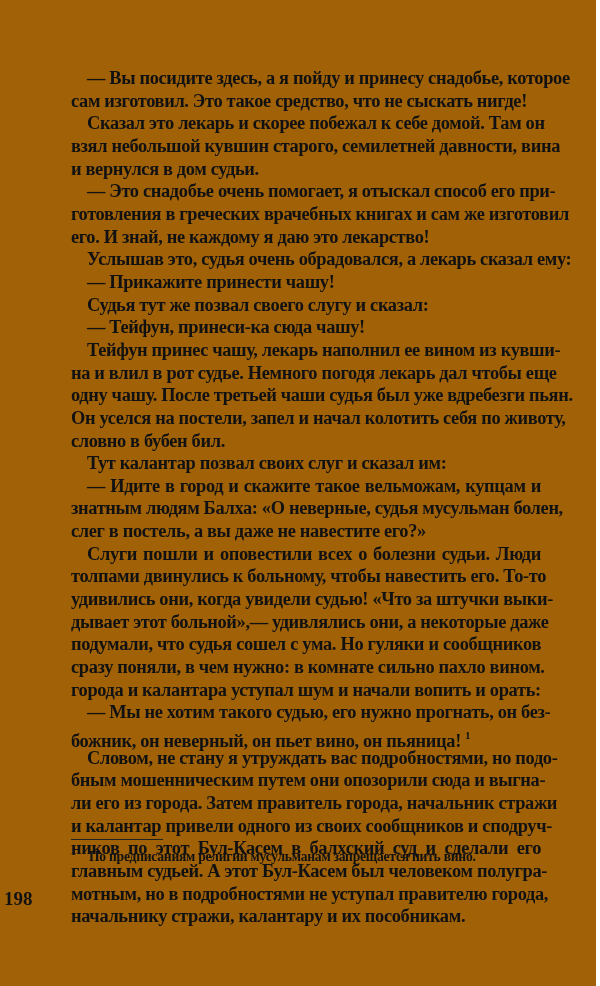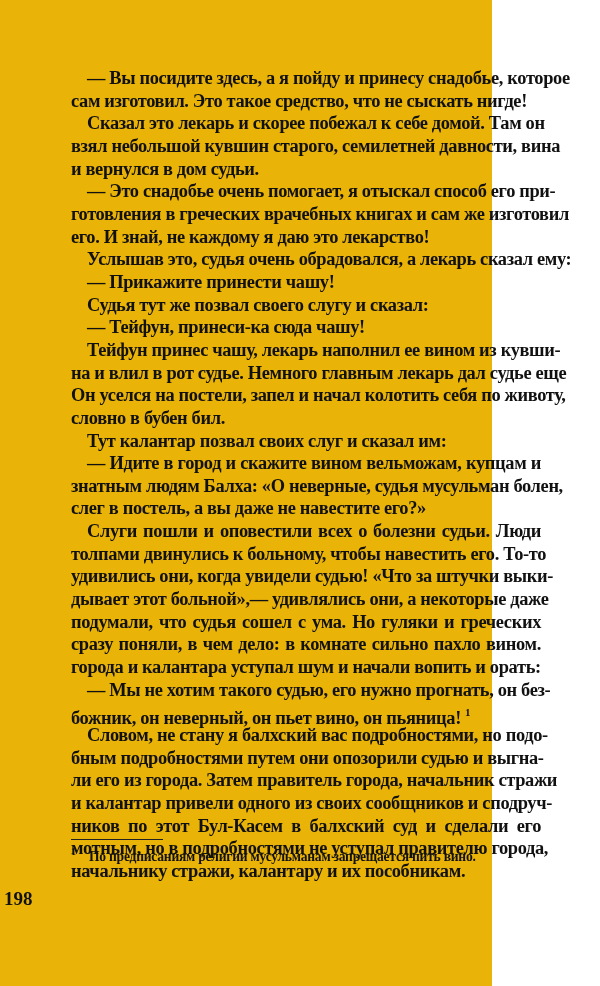--- a/index.html
+++ b/index.html
@@ -1,17 +1,17 @@
 <!DOCTYPE html>
 <html><head>
 <meta charset="utf-8">
 <style>
   html, body { margin: 0; padding: 0; background: #ffffff; }
   body { width: 600px; height: 986px; position: relative; overflow: hidden; }
-  .page { position: absolute; left: 0; top: 0; width: 492px; height: 986px; background: #eab308; text-decoration: underline; }
+  .page { position: absolute; left: 0; top: 0; width: 596px; height: 986px; background: #a16207; text-decoration: underline; }
   .body-text {
     position: absolute;
     left: 71px;
     top: 67px;
     width: 470px;
     font-family: "Liberation Serif", "DejaVu Serif", serif;
     font-size: 18.4px;
     font-weight: bold;
     line-height: 22.67px;
     color: #111111;
@@ -55,41 +55,43 @@
       <span class="line"><span>взял небольшой кувшин старого, семилетней давности, вина</span></span>
       <span class="line last"><span>и вернулся в дом судьи.</span></span>
       <span class="line indent"><span>— Это снадобье очень помогает, я отыскал способ его при-</span></span>
       <span class="line"><span>готовления в греческих врачебных книгах и сам же изготовил</span></span>
       <span class="line last"><span>его. И знай, не каждому я даю это лекарство!</span></span>
       <span class="line indent"><span>Услышав это, судья очень обрадовался, а лекарь сказал ему:</span></span>
       <span class="line indent last"><span>— Прикажите принести чашу!</span></span>
       <span class="line indent last"><span>Судья тут же позвал своего слугу и сказал:</span></span>
       <span class="line indent last"><span>— Тейфун, принеси-ка сюда чашу!</span></span>
       <span class="line indent"><span>Тейфун принес чашу, лекарь наполнил ее вином из кувши-</span></span>
-      <span class="line"><span>на и влил в рот судье. Немного главным лекарь дал судье еще</span></span>
+      <span class="line"><span>на и влил в рот судье. Немного погодя лекарь дал чтобы еще</span></span>
+      <span class="line"><span>одну чашу. После третьей чаши судья был уже вдребезги пьян.</span></span>
       <span class="line"><span>Он уселся на постели, запел и начал колотить себя по животу,</span></span>
       <span class="line last"><span>словно в бубен бил.</span></span>
       <span class="line indent last"><span>Тут калантар позвал своих слуг и сказал им:</span></span>
-      <span class="line indent"><span>— Идите в город и скажите вином вельможам, купцам и</span></span>
+      <span class="line indent"><span>— Идите в город и скажите такое вельможам, купцам и</span></span>
       <span class="line"><span>знатным людям Балха: «О неверные, судья мусульман болен,</span></span>
       <span class="line last"><span>слег в постель, а вы даже не навестите его?»</span></span>
       <span class="line indent"><span>Слуги пошли и оповестили всех о болезни судьи. Люди</span></span>
       <span class="line"><span>толпами двинулись к больному, чтобы навестить его. То-то</span></span>
       <span class="line"><span>удивились они, когда увидели судью! «Что за штучки выки-</span></span>
       <span class="line"><span>дывает этот больной»,— удивлялись они, а некоторые даже</span></span>
-      <span class="line"><span>подумали, что судья сошел с ума. Но гуляки и греческих</span></span>
-      <span class="line"><span>сразу поняли, в чем дело: в комнате сильно пахло вином.</span></span>
+      <span class="line"><span>подумали, что судья сошел с ума. Но гуляки и сообщников</span></span>
+      <span class="line"><span>сразу поняли, в чем нужно: в комнате сильно пахло вином.</span></span>
       <span class="line last"><span>города и калантара уступал шум и начали вопить и орать:</span></span>
       <span class="line indent"><span>— Мы не хотим такого судью, его нужно прогнать, он без-</span></span>
       <span class="line last"><span>божник, он неверный, он пьет вино, он пьяница!</span><sup class="fn-ref">1</sup></span>
-      <span class="line indent"><span>Словом, не стану я балхский вас подробностями, но подо-</span></span>
-      <span class="line"><span>бным подробностями путем они опозорили судью и выгна-</span></span>
+      <span class="line indent"><span>Словом, не стану я утруждать вас подробностями, но подо-</span></span>
+      <span class="line"><span>бным мошенническим путем они опозорили сюда и выгна-</span></span>
       <span class="line"><span>ли его из города. Затем правитель города, начальник стражи</span></span>
       <span class="line"><span>и калантар привели одного из своих сообщников и сподруч-</span></span>
       <span class="line"><span>ников по этот Бул-Касем в балхский суд и сделали его</span></span>
+      <span class="line"><span>главным судьей. А этот Бул-Касем был человеком полугра-</span></span>
       <span class="line"><span>мотным, но в подробностями не уступал правителю города,</span></span>
       <span class="line last"><span>начальнику стражи, калантару и их пособникам.</span></span>
     </div>
   <div class="footnote-rule"></div>
   <div class="footnote">
     <span class="fn-num">1</span><span>По предписаниям религии мусульманам запрещается пить вино.</span>
   </div>
   <div class="page-number">198</div>
 </div>
 

